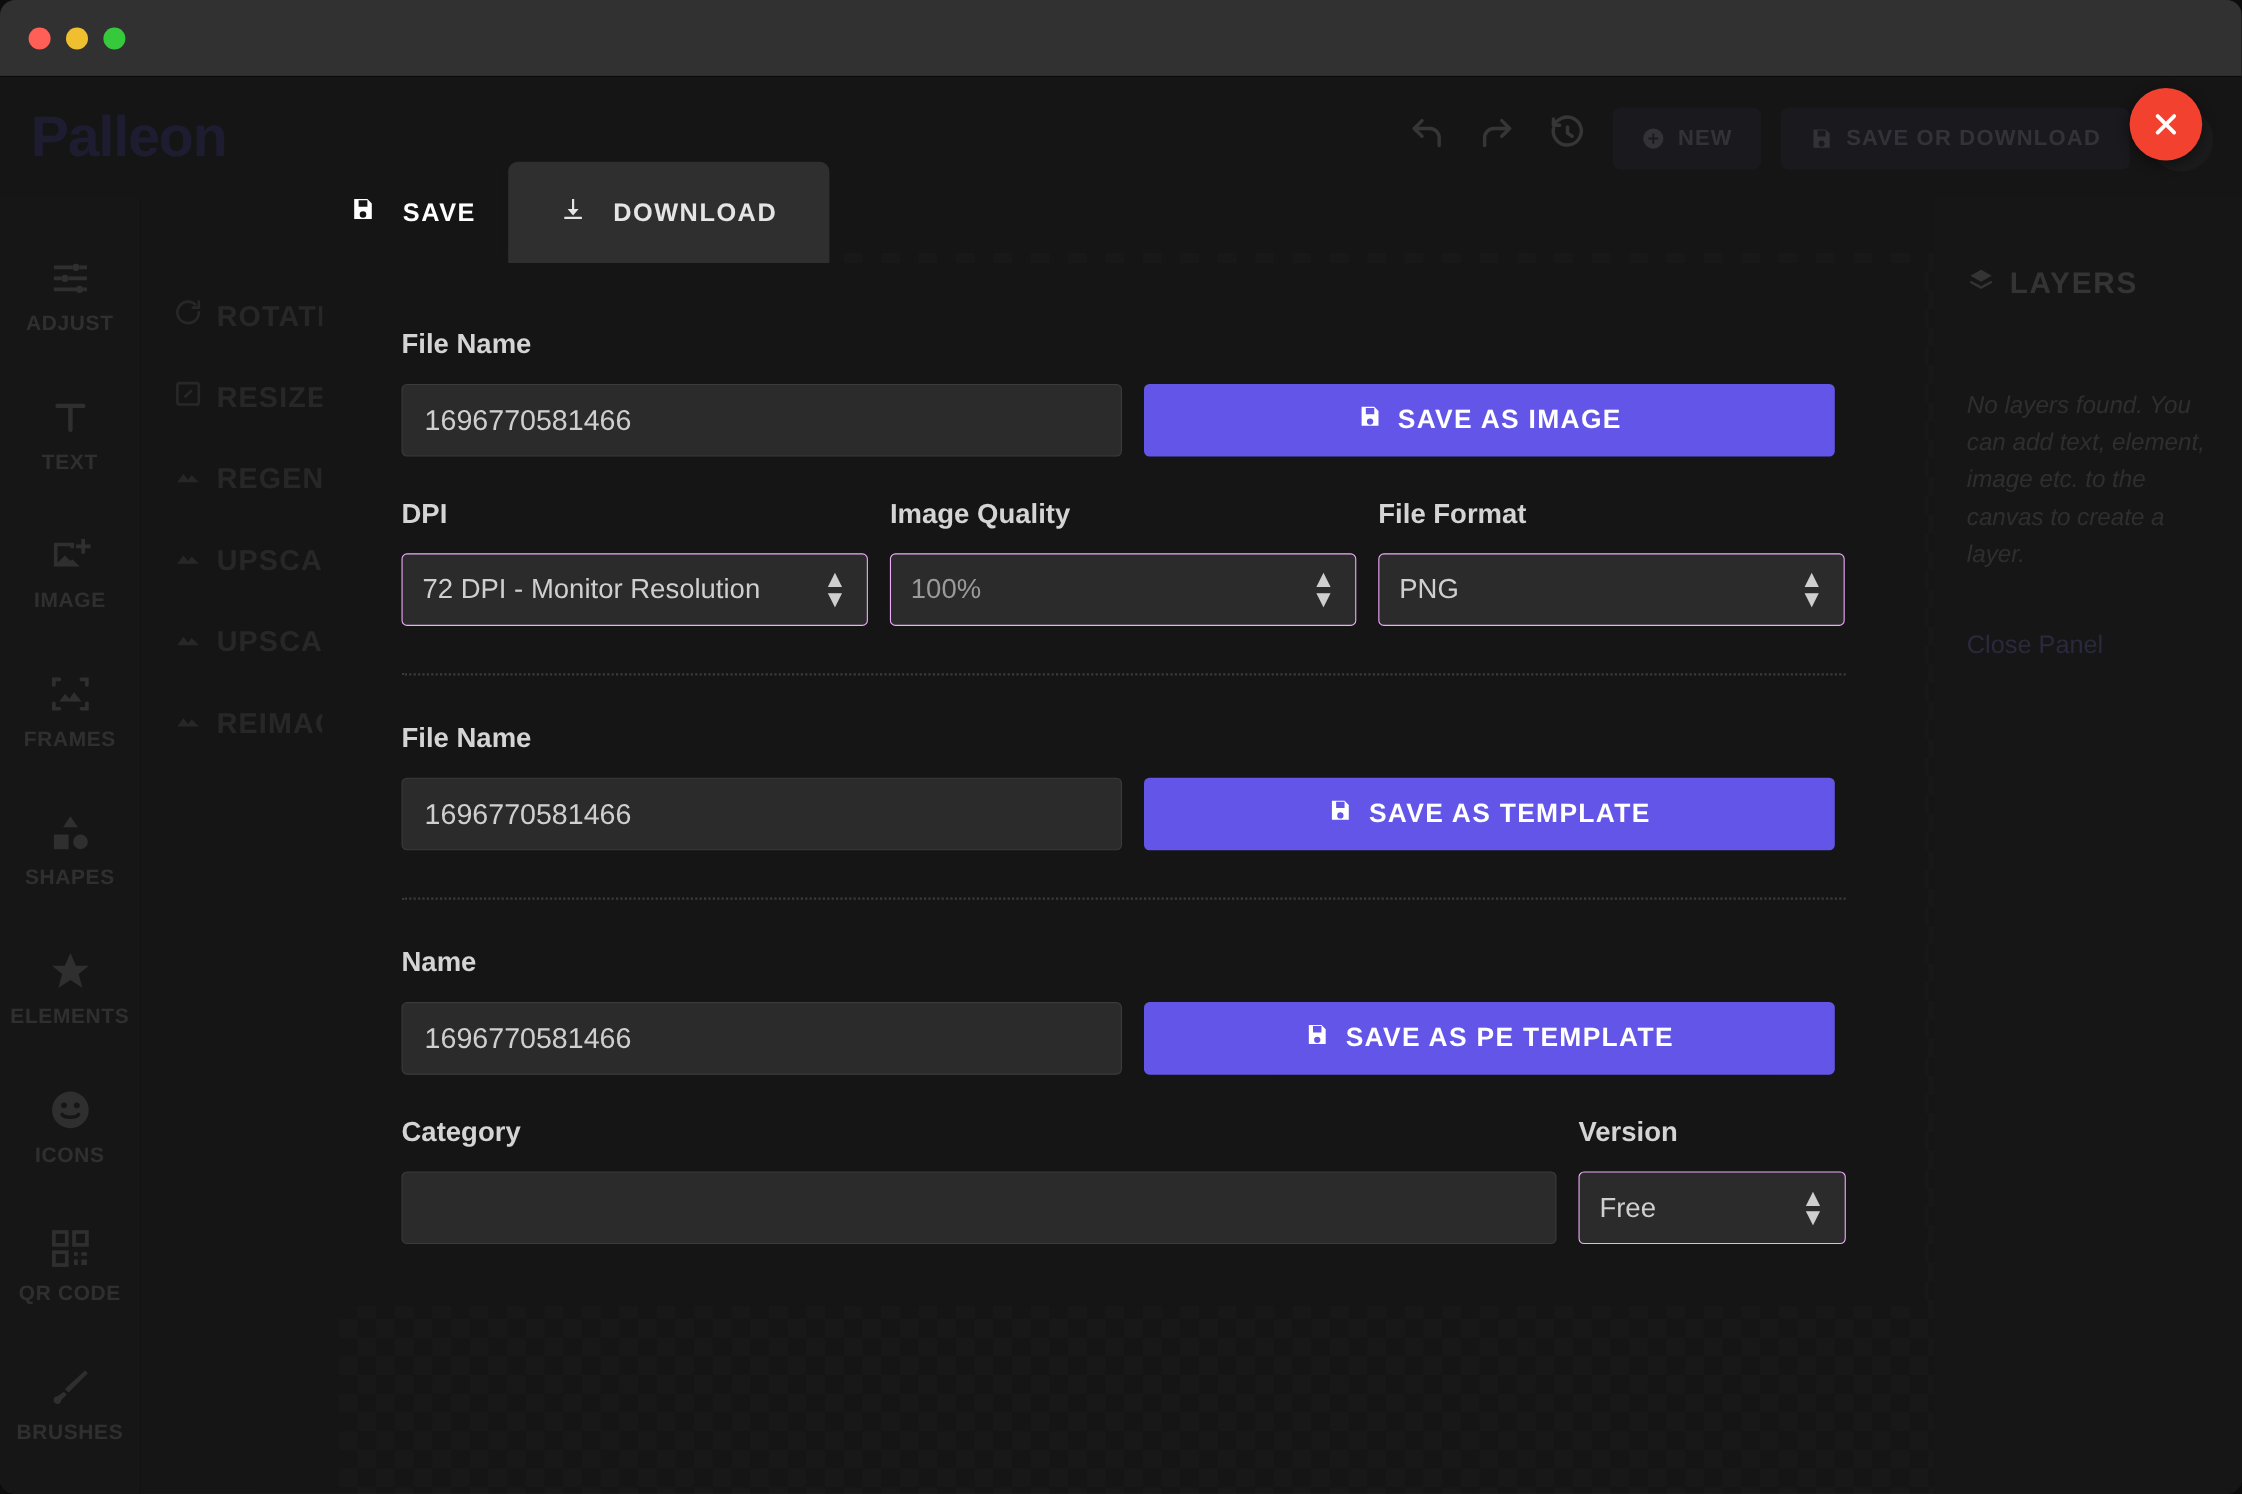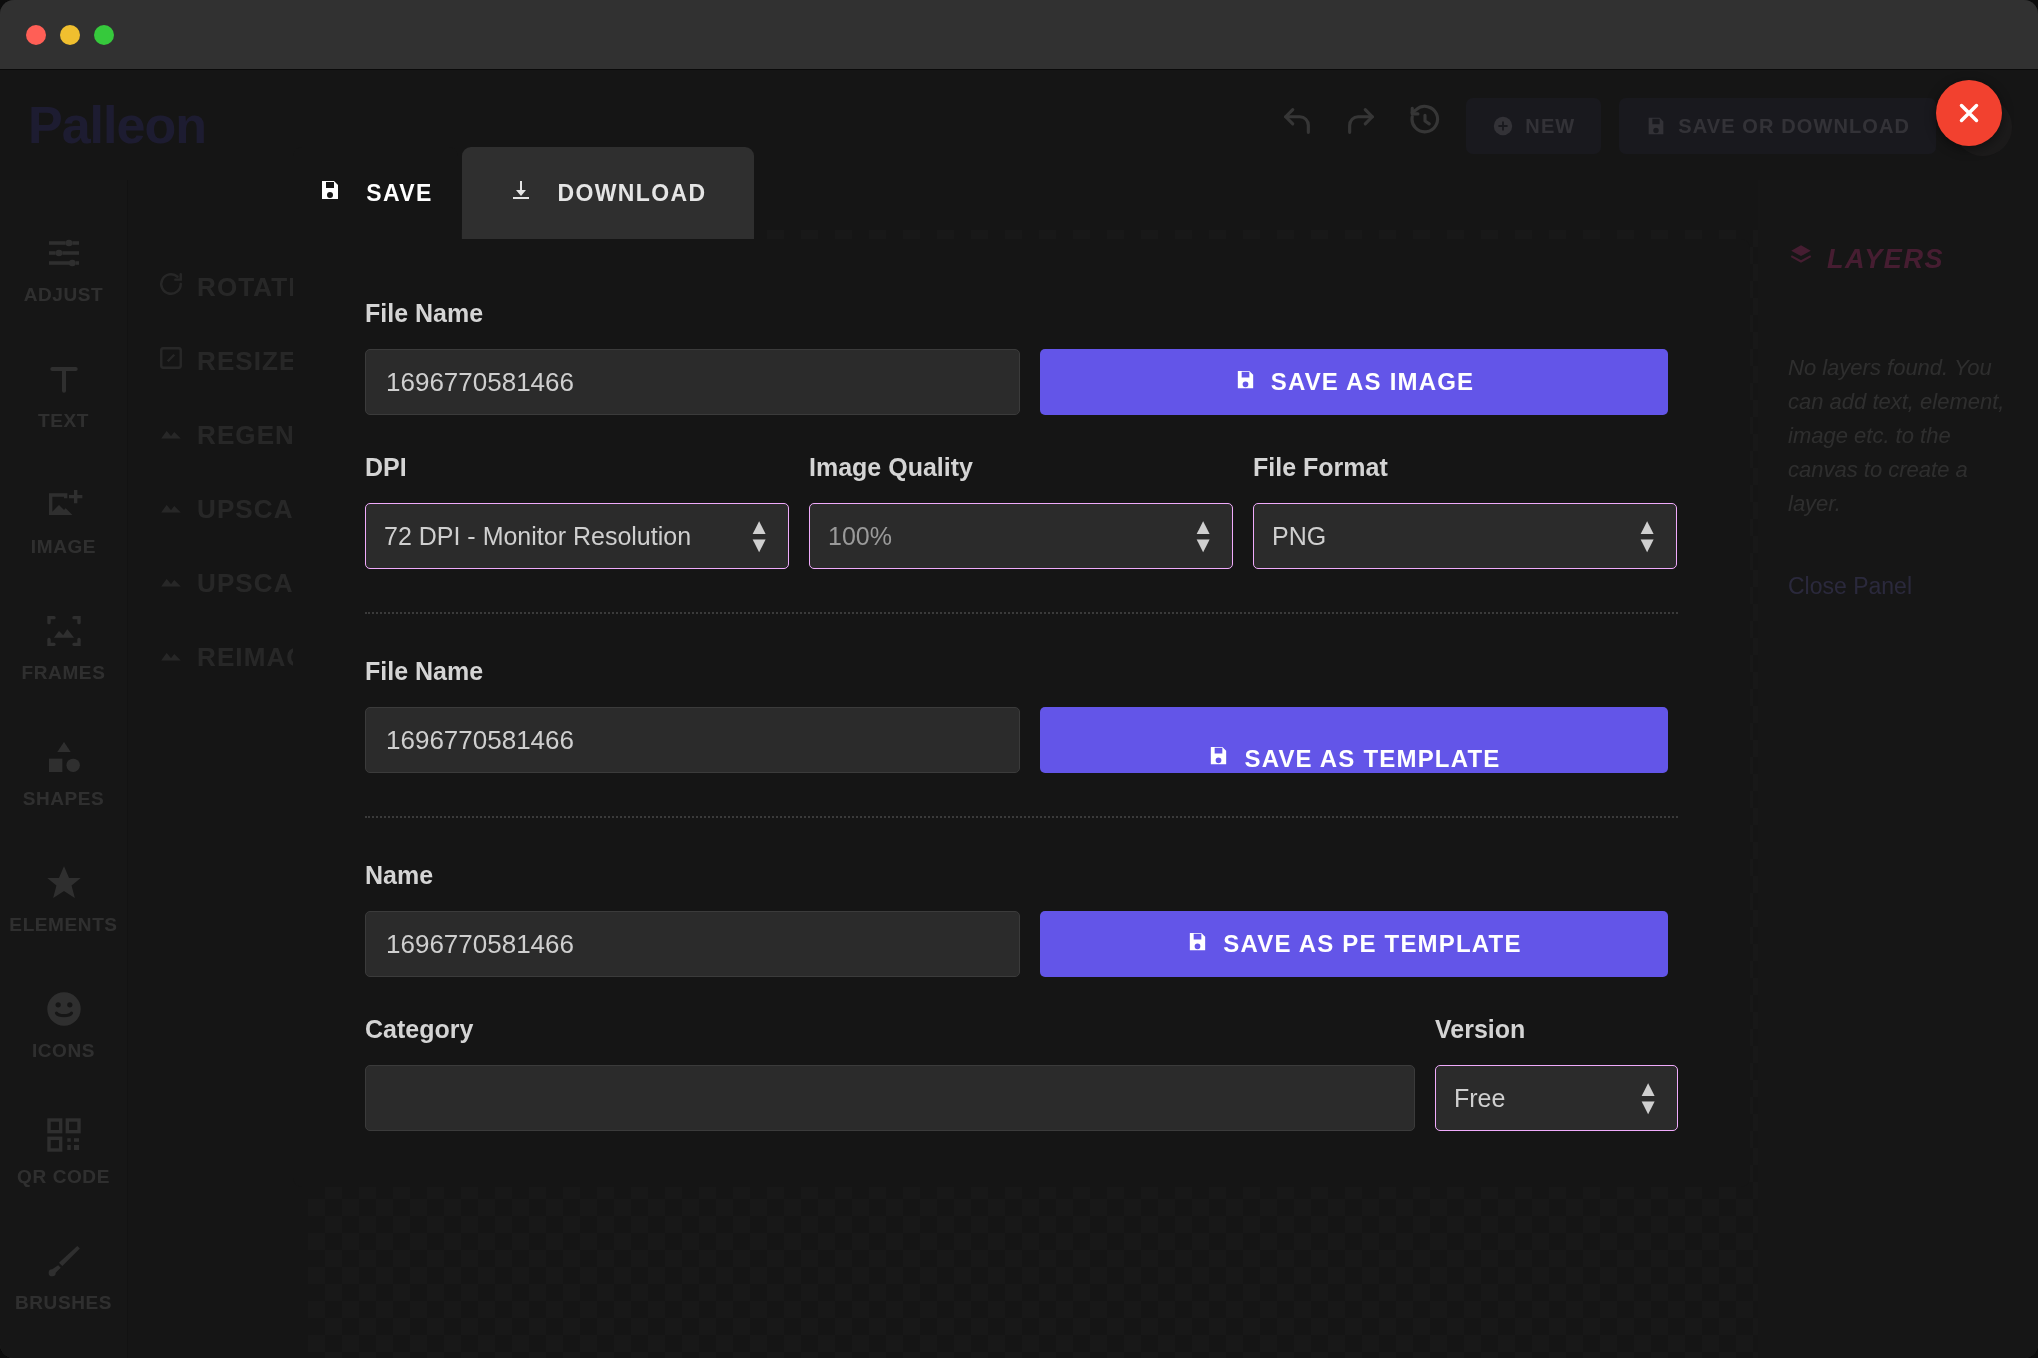--- a/index.html
+++ b/index.html
@@ -128,23 +128,23 @@
 
   
   .layers-panel {
     position: absolute; top: 110px; right: 0;
     width: 280px; height: 1178px;
     background: #2a2a2a;
     padding: 62px 30px 0 30px;
     opacity: 0.55;
   }
   .layers-title {
-    display: flex; align-items: flex-end; gap: 13px;
-    color: #ec4899;
-    font-size: 27px; font-weight: bold; letter-spacing: 1.6px; font-style: italic;
+    display: flex; align-items: flex-start; gap: 13px;
+    color: #a3a3a3;
+    font-size: 27px; font-weight: bold; letter-spacing: 1.6px;
   }
   .layers-empty {
     margin-top: 76px;
     color: #8d8d8d;
     font-size: 22px; font-style: italic; line-height: 1.55;
   }
   .close-panel {
     margin-top: 52px;
     color: #7d76c4;
     font-size: 23px;
@@ -503,21 +503,21 @@
           </div>
         </div>
       </div>
 
       <div class="divider"></div>
 
       <div>
         <div class="field-label">File Name</div>
         <div class="row">
           <div class="text-input" style="width:655px;">1696770581466</div>
-          <div class="btn-primary" style="width:628px;align-items:flex-end;">
+          <div class="btn-primary" style="width:628px;">
             <span><svg width="23" height="23" viewBox="0 0 24 24" fill="currentColor">
                   <path d="M4 3h12l4 4v14H4V3zm4 1v6h8V4H8zm4 10a3 3 0 1 0 0 6 3 3 0 0 0 0-6z"></path>
                 </svg></span>
             <span>SAVE AS TEMPLATE</span>
           </div>
         </div>
       </div>
 
       <div class="divider"></div>
 

